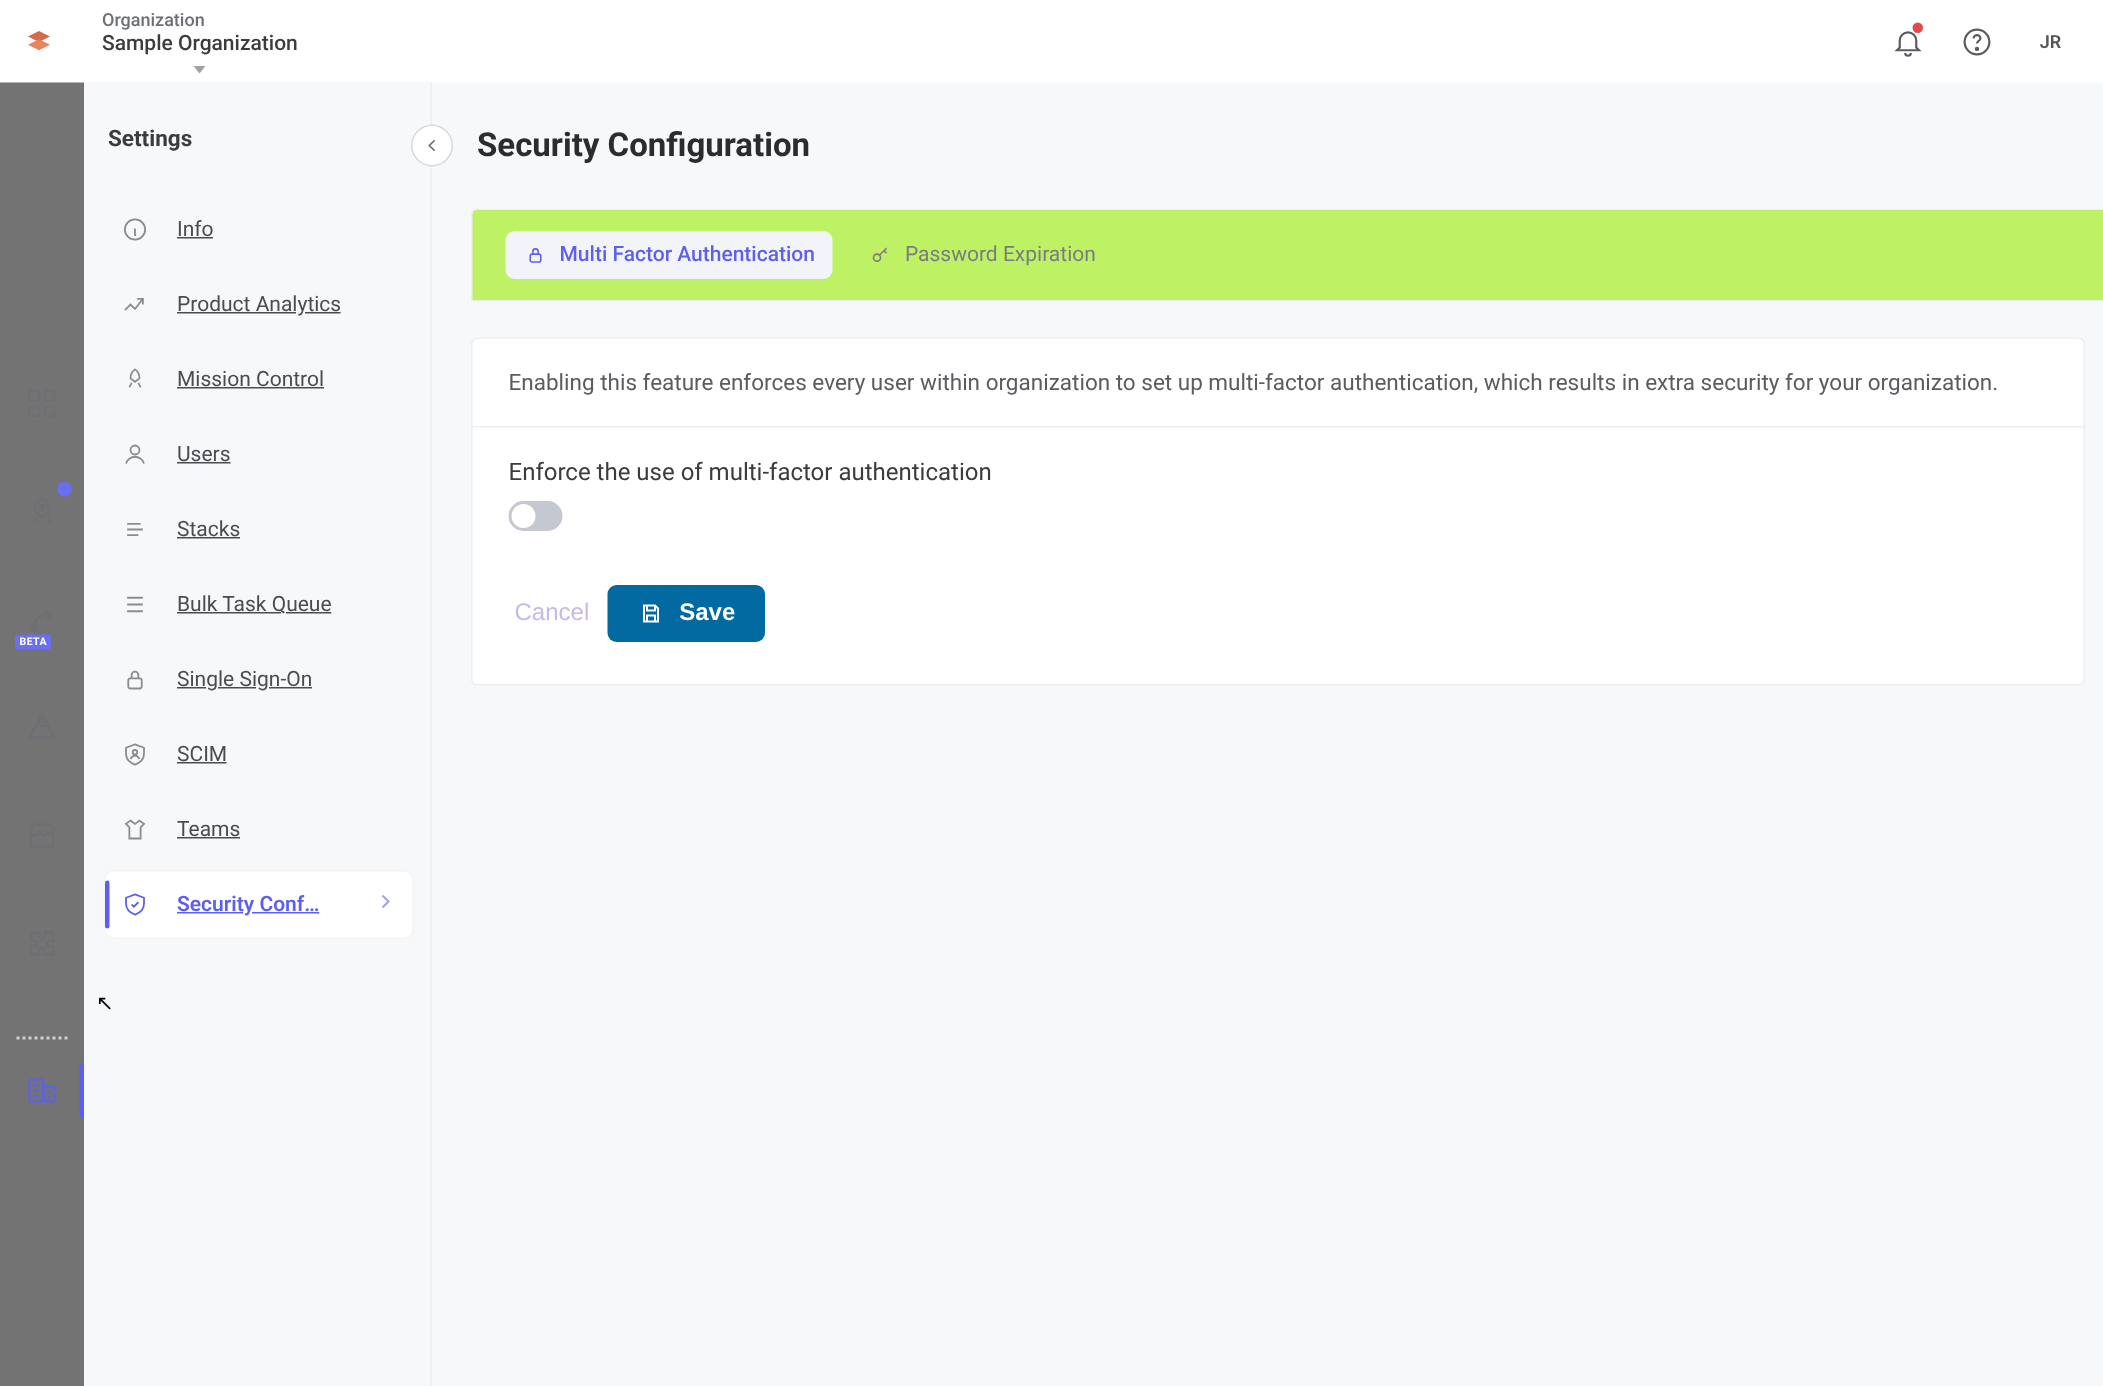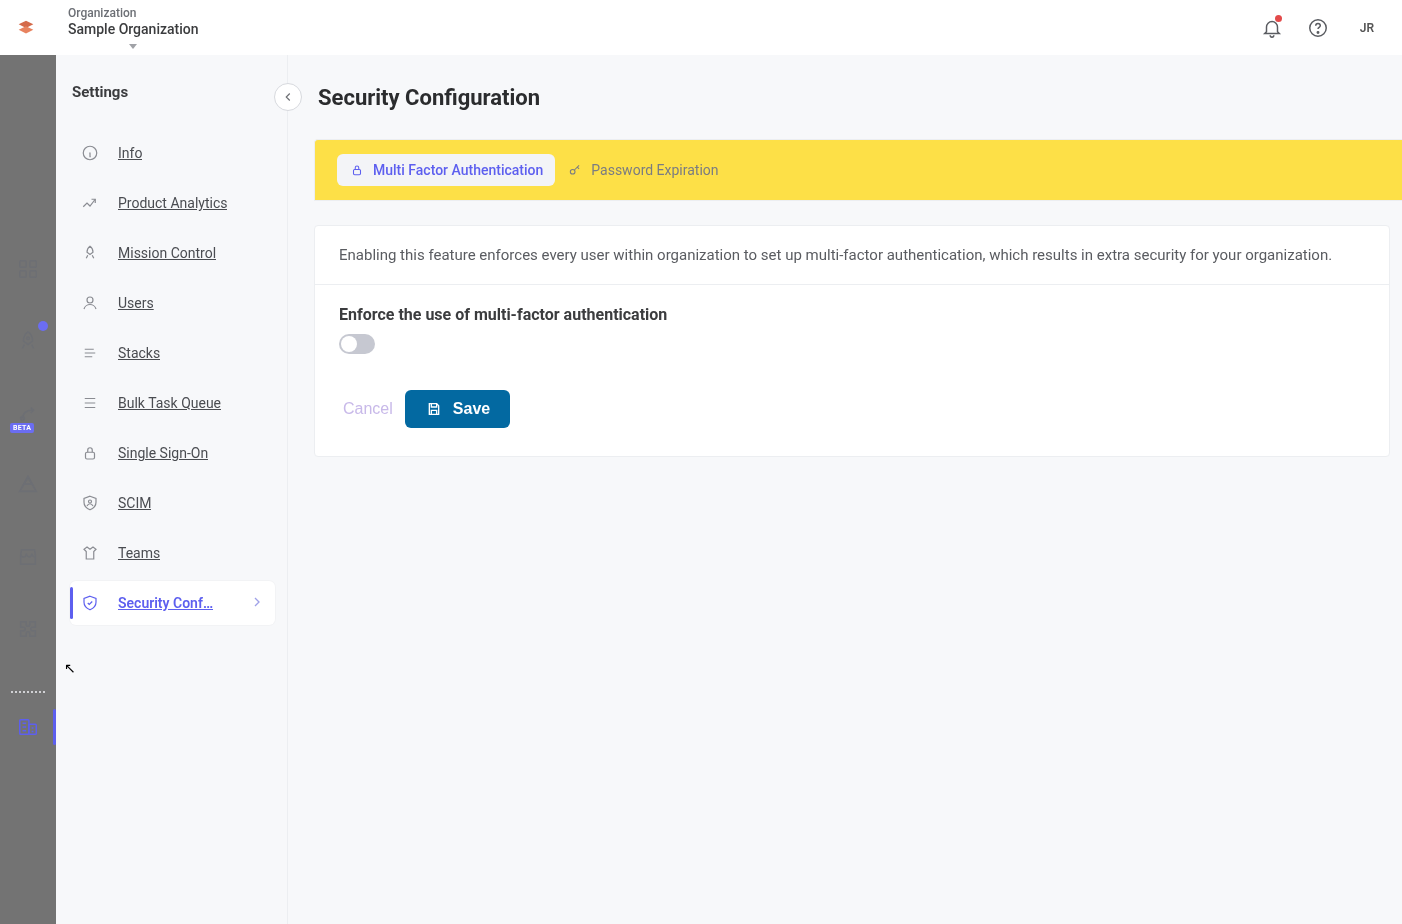--- a/index.html
+++ b/index.html
@@ -157,25 +157,25 @@
     border:1px solid #d7d9de;
     background:#fff;
     display:flex;align-items:center;justify-content:center;
     cursor:pointer; color:#6d6f74;
     margin-left:-14px;
   }
   .page-title{
     font-size:22px; font-weight:700; color:#2b2c2e;
   }
   .tabbar{
-    display:flex; align-items:center; gap:0;
+    display:flex; align-items:center; gap:12px;
     padding: 14px 22px;
     border:1px solid #eceef1; border-right:none;
     border-top-left-radius:4px;
-    background:#fde047;
+    background:#bef264;
     margin-left:26px;
   }
   .tab{
     display:flex;align-items:center;gap:8px;
     padding:8px 12px;
     border-radius:6px;
     font-size:14px;
     color:#7a7c82;
     cursor:pointer;
   }
@@ -195,21 +195,20 @@
     font-size:15px; color:#5a5c61;
     padding:20px 24px;
     border-bottom:1px solid #eceef1;
   }
   .panel-body{
     padding:20px 24px 28px 24px;
   }
   .toggle-row{
     font-size:16px; color:#3b3c3e;
     margin-bottom:10px;
-    font-weight:bold;
   }
   .toggle{
     width:36px;height:20px;border-radius:999px;
     background:#c6c8d1;
     position:relative; cursor:pointer;
   }
   .toggle::after{
     content:""; position:absolute; left:2px; top:2px;
     width:16px;height:16px;border-radius:50%;
     background:#fff;

